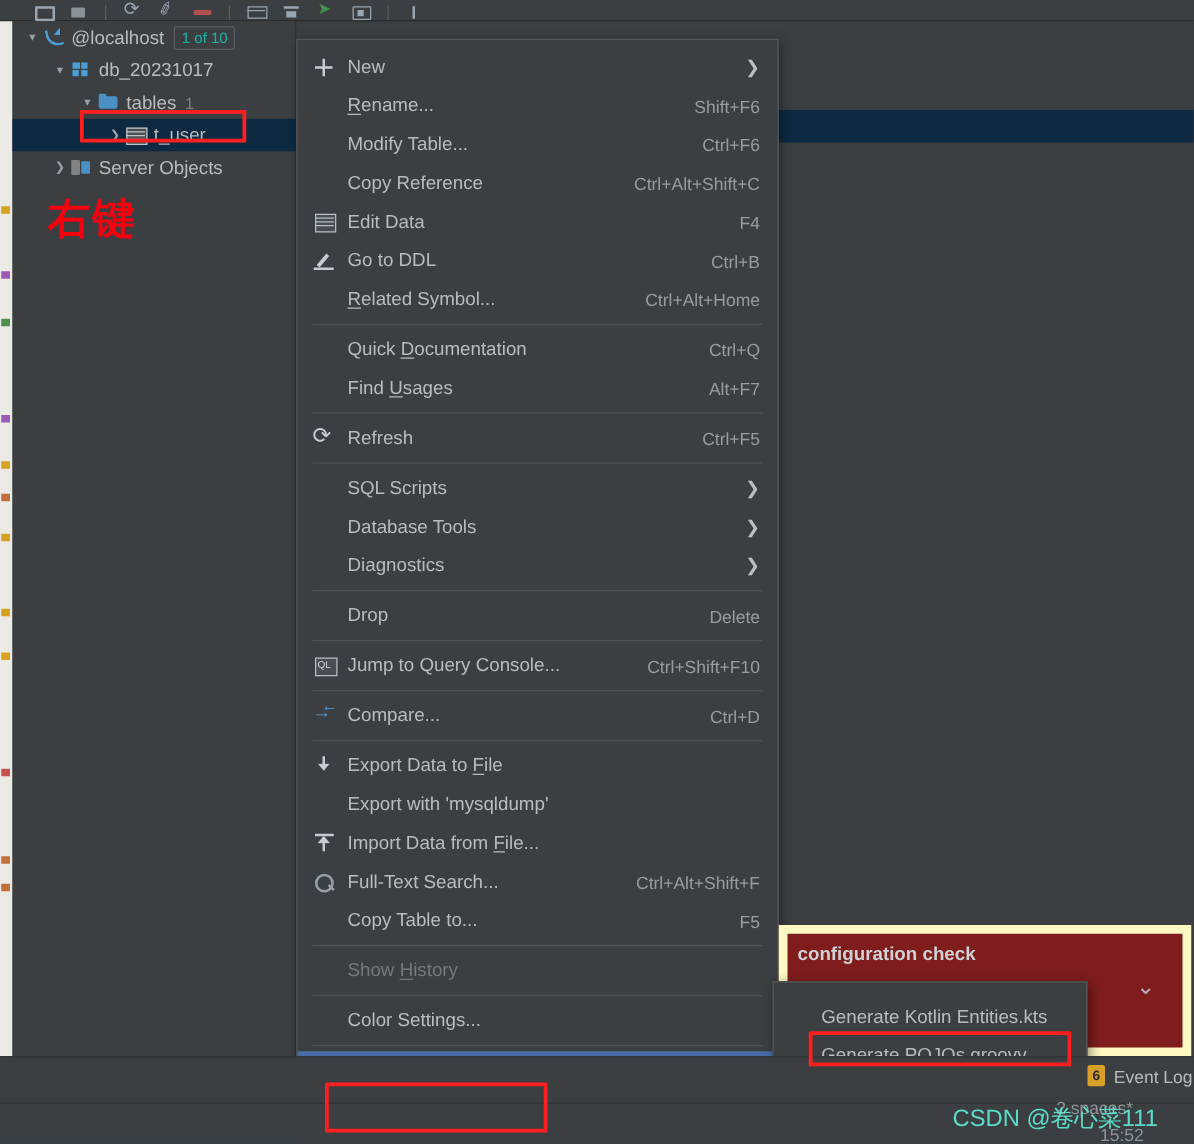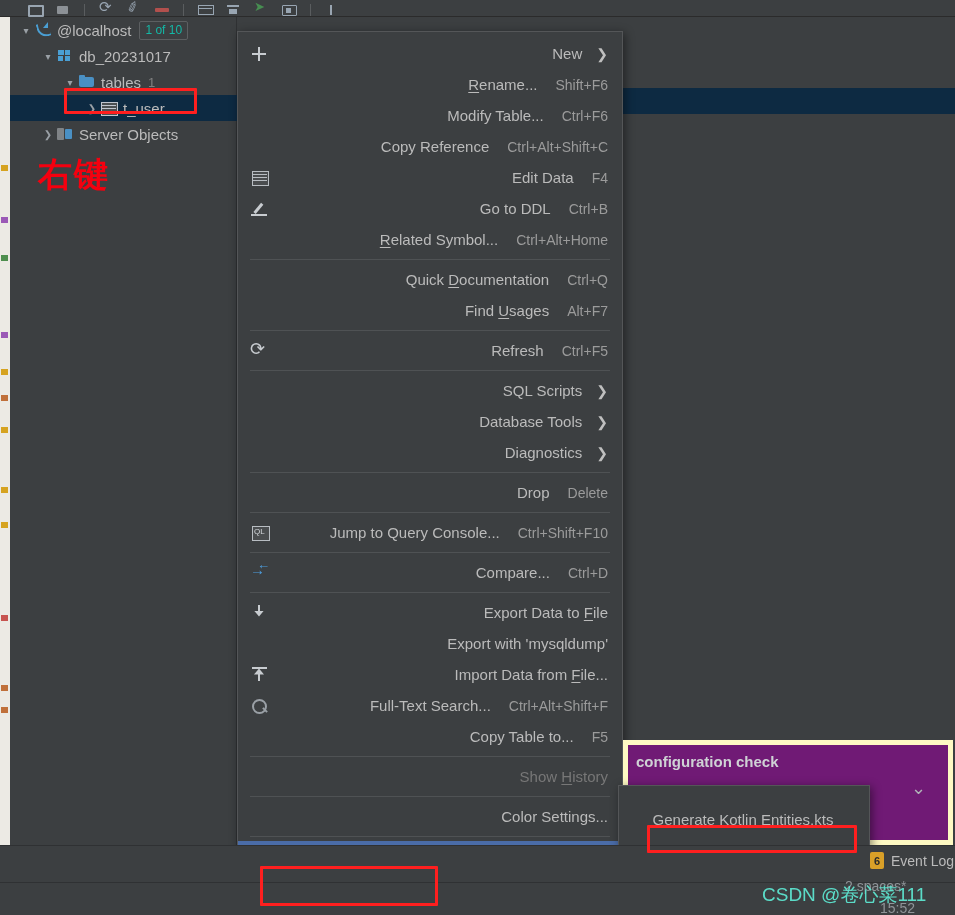--- a/index.html
+++ b/index.html
@@ -96,21 +96,21 @@
     box-shadow: 2px 2px 9px rgba(0,0,0,.45);
     padding: 6px 0 0 0;
   }
   .mi {
     position: relative; height: 31px; display: flex; align-items: center;
     padding: 0 14px 0 12px; color: #bbbbbb; font-size: 15px; white-space: nowrap;
   }
   .mi.disabled { color: #777777; }
   .mi.hi { background: #4a6ca8; color: #e8e8e8; }
   .mi .mic { width: 20px; height: 18px; position: relative; flex: 0 0 20px; margin-right: 8px; }
-  .mi .lbl { flex: 1 1 auto; text-align: right; }
+  .mi .lbl { flex: 1 1 auto; }
   .mi .acc { color: #9b9b9b; font-size: 14px; margin-left: 18px; }
   .mi .arrow { color: #bfbfbf; font-size: 14px; margin-left: 14px; }
   .u { text-decoration: underline; text-underline-offset: 2px; }
   .msep { height: 1px; background: #4f5254; margin: 4px 12px; }
 
   
   .mic.plus::before{content:"";position:absolute;left:8px;top:2px;width:2px;height:14px;background:#c8ccd0;}
   .mic.plus::after{content:"";position:absolute;left:2px;top:8px;width:14px;height:2px;background:#c8ccd0;}
   .mic.tablegrid::before{content:"";position:absolute;left:2px;top:2px;width:15px;height:13px;border:1px solid #b8bdc2;background:#4a4d4f;}
   .mic.tablegrid::after{content:"";position:absolute;left:2px;top:5px;width:15px;height:1px;background:#b8bdc2;box-shadow:0 3px 0 0 #b8bdc2,0 6px 0 0 #b8bdc2;}
@@ -130,30 +130,30 @@
   .mic.up span{position:absolute;left:2px;top:1px;width:15px;height:2px;background:#c8ccd0;}
   .mic.search::before{content:"";position:absolute;left:2px;top:2px;width:11px;height:11px;border:2px solid #9aa0a6;border-radius:50%;}
   .mic.search::after{content:"";position:absolute;left:12px;top:12px;width:6px;height:2px;background:#9aa0a6;transform:rotate(45deg);}
 
   
   .submenu {
     position: absolute; left: 618px; top: 785px; width: 252px;
     background: #3c3f41; border: 1px solid #545658;
     box-shadow: 2px 2px 9px rgba(0,0,0,.45); padding: 5px 0;
   }
-  .smi { height: 31px; display: flex; align-items: center; padding: 0 12px 0 10px;
-         color: #bbbbbb; font-size: 15px; white-space: nowrap; flex-direction: column; }
+  .smi { height: 31px; display: flex; align-items: flex-end; padding: 0 12px 0 10px;
+         color: #bbbbbb; font-size: 15px; white-space: nowrap; }
   .smi .mic { width: 20px; height: 18px; position: relative; flex: 0 0 20px; margin-right: 8px; }
   .mic.folder2::before{content:"";position:absolute;left:1px;top:4px;width:17px;height:11px;background:#8d9195;border-radius:1px 2px 2px 2px;}
   .mic.folder2::after{content:"";position:absolute;left:1px;top:1px;width:7px;height:4px;background:#8d9195;border-radius:1px 1px 0 0;}
 
   
   .balloon {
     position: absolute; left: 623px; top: 740px; width: 330px; height: 105px;
-    background: #701a75; border: 5px solid #fef9c3;
+    background: #7f1d1d; border: 7px solid #fef9c3;
   }
   .balloon .b-title { position: absolute; left: 8px; top: 8px; color: #cfd2d5; font-size: 15px; font-weight: bold; white-space: nowrap; }
   .balloon .b-body { position: absolute; left: -8px; top: 32px; color: #b9bdc1; font-size: 15px; white-space: nowrap; }
   .balloon .b-chev { position: absolute; right: 22px; top: 32px; color: #b0b4b8; font-size: 18px; }
 
   
   .statusbar { position: absolute; left: 0; top: 845px; width: 955px; height: 70px; background: #3c3f41; }
   .sb-line { position: absolute; left: 0; width: 955px; height: 1px; background: #2f3133; }
   .evt { position: absolute; left: 870px; top: 852px; display: flex; align-items: center; color: #bbbbbb; font-size: 14px; }
   .evt-badge { width: 14px; height: 17px; background: #d9a028; color: #2b2b2b; font-size: 11px;

